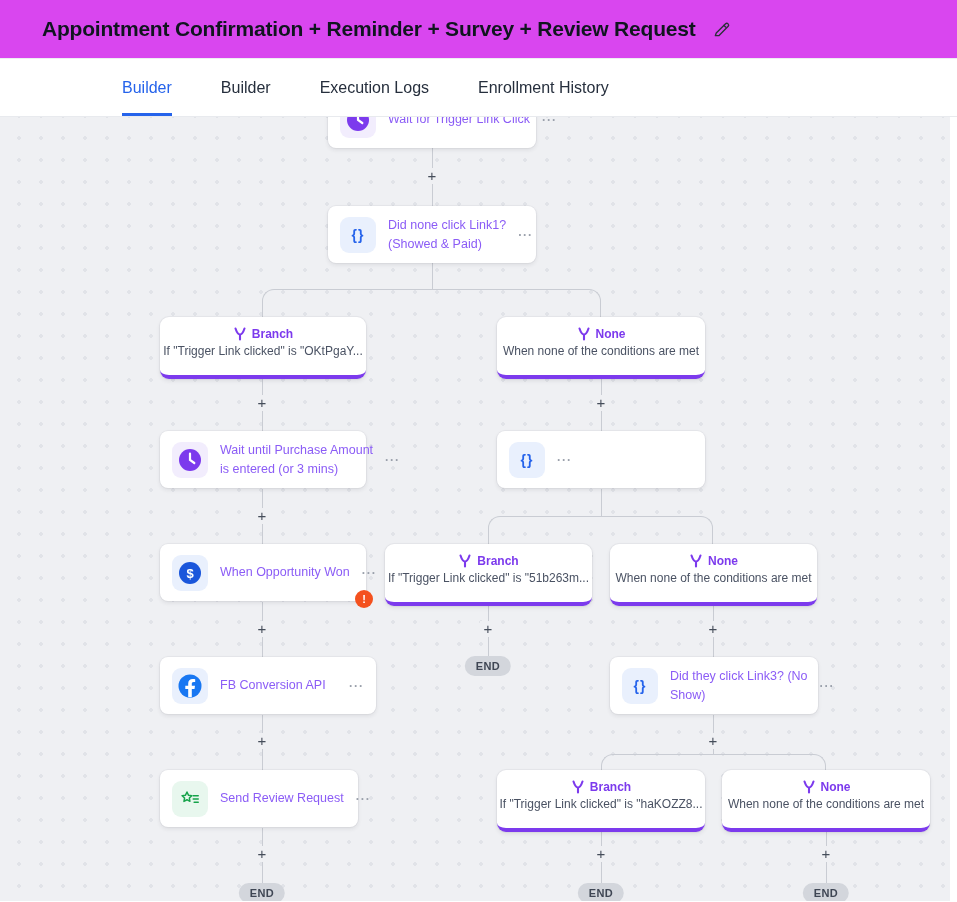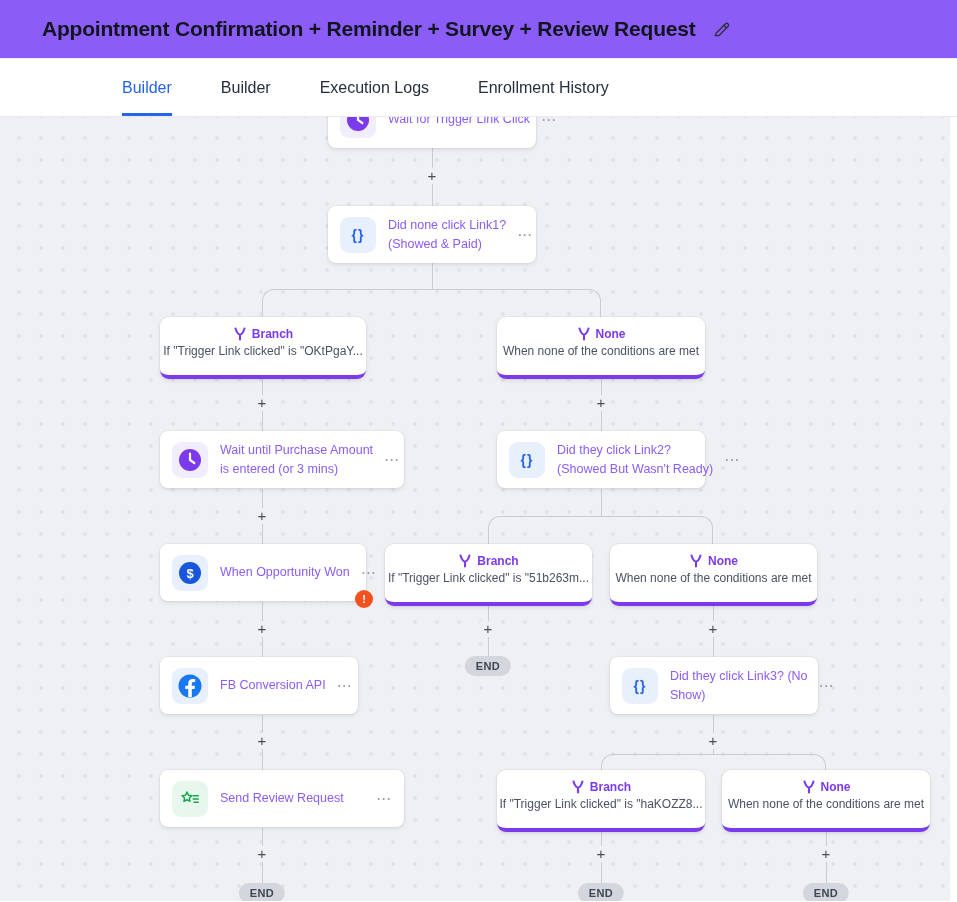--- a/index.html
+++ b/index.html
@@ -1,21 +1,21 @@
 <!DOCTYPE html>
 <html><head>
 <meta charset="utf-8">
 <style>
   * { margin:0; padding:0; box-sizing:border-box; }
   html,body { width:957px; height:902px; overflow:hidden; background:#fff;
               font-family:"Liberation Sans", sans-serif; }
 
   
   .header { height:59px; border-bottom:1px solid #edeef2; display:flex;
-            align-items:center; padding:0 42px; gap:16px; background:#8b5cf6; }
+            align-items:center; padding:0 42px; gap:16px; background:#d946ef; }
   .header h1 { font-size:21px; font-weight:700; color:#10151f; letter-spacing:-0.2px; }
   .edit-btn { display:flex; align-items:center; cursor:pointer; }
 
   
   .tabbar { height:58px; border-bottom:1px solid #e8eaee; display:flex;
             padding-left:122px; gap:49px; background:#fff; }
   .tab { display:flex; align-items:center; font-size:16px; color:#262f3d;
          position:relative; cursor:pointer; }
   .tab.active { color:#2563eb; }
   .tab.active::after { content:""; position:absolute; left:0; bottom:0;
@@ -164,40 +164,36 @@
   <div class="node cond" style="left:497px;top:200px;width:208px">
     <div class="btitle">
       <svg width="14" height="14" viewBox="0 0 14 14">
           <path d="M2.5 1.5C4 6 5 7.5 7 7.5S10 6 11.5 1.5M7 7.5v5" fill="none" stroke="#7c3aed" stroke-width="2.1" stroke-linecap="round"></path>
         </svg>
       <span class="bname">None</span>
     </div>
     <div class="bdesc">When none of the conditions are met</div>
   </div>
 
-  <div class="node action" style="left:160px;top:314px;width:244px">
+  <div class="node action" style="left:160px;top:314px;width:206px">
     <span class="nicon purple">
       <svg width="36" height="36" viewBox="0 0 36 36">
           <circle cx="18" cy="18" r="11" fill="#7c3aed"></circle>
           <path d="M18 11.5V18l4.3 3" fill="none" stroke="#fff" stroke-width="2.2" stroke-linecap="round"></path>
         </svg>
     </span>
     <span class="nlabel">
         <span>Wait until Purchase Amount</span>
         <span>is entered (or 3 mins)</span>
       </span>
     <span class="nmenu">···</span>
   </div>
 
   <div class="node action" style="left:497px;top:314px;width:208px">
     <span class="nicon blue braces">{}</span>
-    <span class="nlabel">
-        <span>Did they click Link2?</span>
-        <span>(Showed But Wasn't Ready)</span>
-      </span>
     <span class="nmenu">···</span>
   </div>
 
   <div class="node action" style="left:160px;top:427px;width:206px">
     <span class="nicon blue">
       <svg width="36" height="36" viewBox="0 0 36 36">
           <circle cx="18" cy="18" r="11" fill="#1a56db"></circle>
           <text x="18" y="22.5" text-anchor="middle" font-size="13" font-weight="bold" fill="#fff" font-family="Liberation Sans, sans-serif">$</text>
         </svg>
     </span>
@@ -220,21 +216,21 @@
   <div class="node cond" style="left:610px;top:427px;width:207px">
     <div class="btitle">
       <svg width="14" height="14" viewBox="0 0 14 14">
           <path d="M2.5 1.5C4 6 5 7.5 7 7.5S10 6 11.5 1.5M7 7.5v5" fill="none" stroke="#7c3aed" stroke-width="2.1" stroke-linecap="round"></path>
         </svg>
       <span class="bname">None</span>
     </div>
     <div class="bdesc">When none of the conditions are met</div>
   </div>
 
-  <div class="node action" style="left:160px;top:540px;width:198px">
+  <div class="node action" style="left:160px;top:540px;width:216px">
     <span class="nicon blue">
       <svg width="36" height="36" viewBox="0 0 36 36">
           <circle cx="18" cy="18" r="11.5" fill="#1877f2"></circle>
           <path d="M19.8 29v-8h2.7l.5-3.2h-3.2v-2c0-.9.4-1.8 1.9-1.8h1.5v-2.7s-1.3-.2-2.6-.2c-2.7 0-4.4 1.6-4.4 4.5v2.2h-2.9V21h2.9v8z" fill="#fff"></path>
         </svg>
     </span>
     <span class="nlabel">
         <span>FB Conversion API</span>
       </span>
     <span class="nmenu">···</span>
@@ -242,21 +238,21 @@
 
   <div class="node action" style="left:610px;top:540px;width:208px">
     <span class="nicon blue braces">{}</span>
     <span class="nlabel">
         <span>Did they click Link3? (No</span>
         <span>Show)</span>
       </span>
     <span class="nmenu">···</span>
   </div>
 
-  <div class="node action" style="left:160px;top:653px;width:244px">
+  <div class="node action" style="left:160px;top:653px;width:198px">
     <span class="nicon green">
       <svg width="22" height="22" viewBox="0 0 24 24">
           <path d="M8.7 4.4l1.6 3.4 3.7.5-2.7 2.6.6 3.7-3.2-1.8-3.3 1.8.7-3.7-2.7-2.6 3.7-.5z" fill="none" stroke="#16a34a" stroke-width="1.6" stroke-linejoin="round"></path>
           <path d="M15.5 8.5H21M15.5 12H21M16.5 15.5H21" stroke="#16a34a" stroke-width="1.6" stroke-linecap="round"></path>
         </svg>
     </span>
     <span class="nlabel">
         <span>Send Review Request</span>
       </span>
     <span class="nmenu">···</span>

